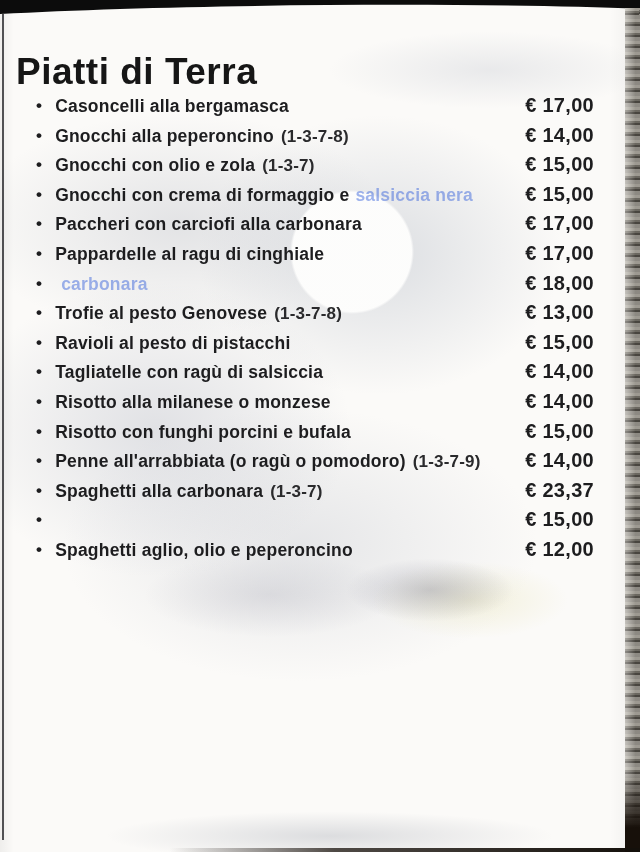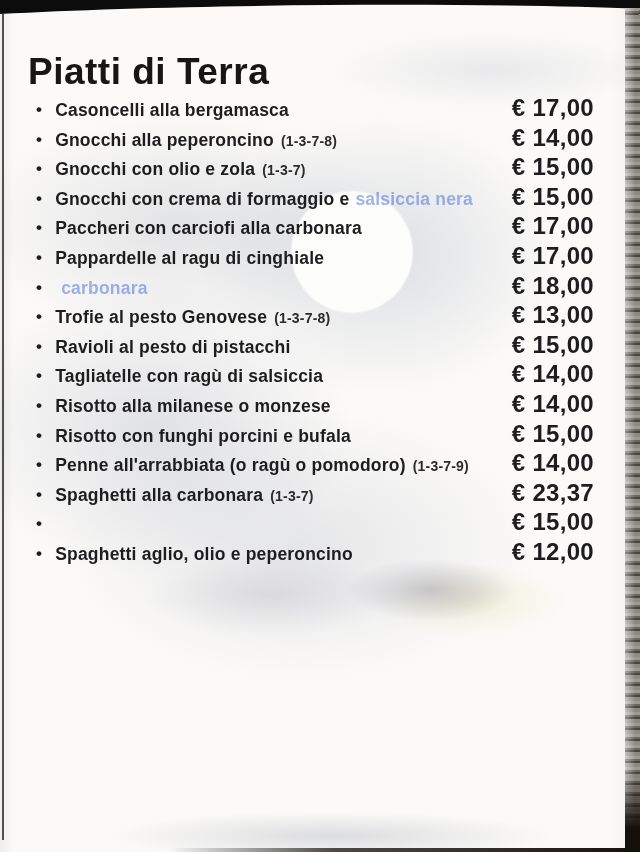--- a/index.html
+++ b/index.html
@@ -55,21 +55,21 @@
     background: linear-gradient(180deg, rgba(23,16,10,0), #17100a 70%);
   }
 
   
   .bottom-edge {
     position: absolute; bottom: 0; left: 170px; right: 0; height: 4px;
     background: linear-gradient(90deg, rgba(25,18,12,0), rgba(25,18,12,0.75) 35%, #14100b);
   }
 
   .page-title {
-    position: absolute; left: 28px; top: 26px;
+    position: absolute; left: 16px; top: 26px;
     font-size: 37px; font-weight: 700; letter-spacing: 0.5px;
     color: #161616;
   }
 
   .menu-list {
     position: absolute; left: 36px; top: 94px; width: 558px;
   }
   .row {
     display: flex; align-items: baseline;
     height: 29.6px;
@@ -79,25 +79,25 @@
   }
   .bullet { margin-right: 13px; font-size: 17px; transform: translateY(-1px); }
   .iname {}
   .ifaded {
     margin-left: 6px;
     color: #1d4ed8; opacity: 0.42;
     filter: blur(0.4px);
   }
   .iallerg {
     margin-left: 7px;
-    font-size: 14px; font-weight: 700; color: #2a2a2c;
+    font-size: 17px; font-weight: 700; color: #2a2a2c;
   }
   .iprice {
     margin-left: auto;
-    font-size: 24px; font-weight: 700; color: #1d1d1f;
+    font-size: 20px; font-weight: 700; color: #1d1d1f;
     letter-spacing: 0.3px;
   }
 </style>
 </head>
 <body>
 
 <div class="watermark"></div>
 
 <div class="top-bar">
   <svg width="640" height="16">

